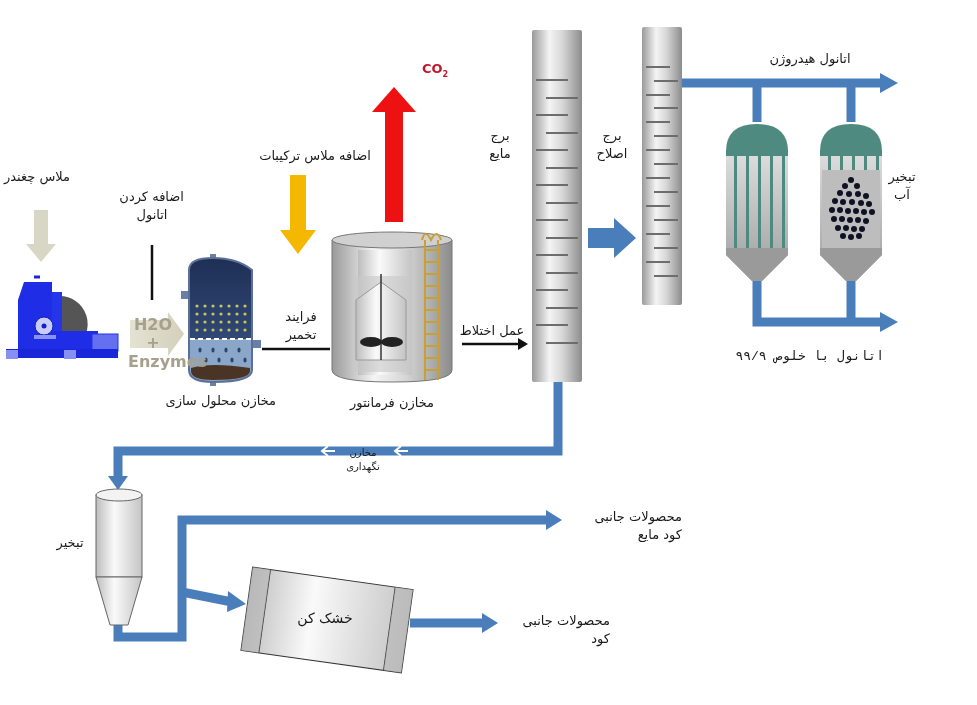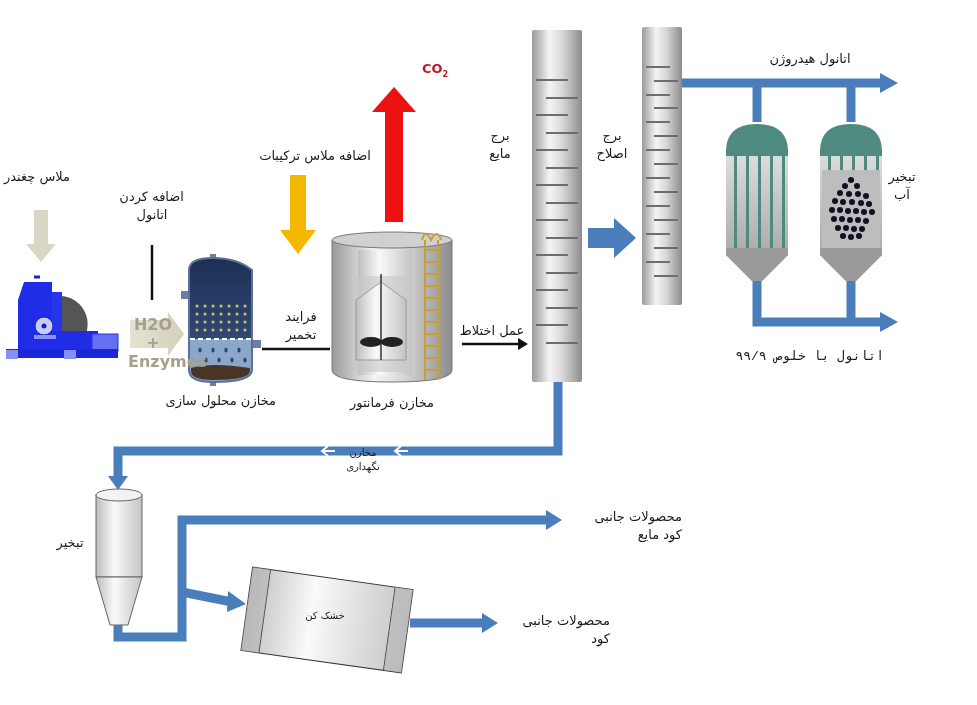--- a/index.html
+++ b/index.html
@@ -2,21 +2,21 @@
 <html><head>
 <meta charset="utf-8">
 <style>
   html, body { margin:0; padding:0; background:#ffffff; }
   #stage { position:relative; width:977px; height:705px; overflow:hidden; background:#ffffff; font-family:"DejaVu Sans", sans-serif; }
   svg { position:absolute; left:0; top:0; }
   .lbl { position:absolute; font-family:"DejaVu Sans", sans-serif; font-size:13px; color:#1a1a1a; direction:rtl; text-align:center; line-height:1.35; white-space:nowrap; }
   .lbl.small { font-size:10px; }
   .lbl.co2 { color:#c0182c; font-weight:bold; font-size:13px; direction:ltr; }
   .lbl.enz { color:#a6a08c; font-weight:bold; font-size:16px; direction:ltr; line-height:1.15; }
-  .lbl.dryer { font-size:10px; }
+  .lbl.dryer { font-size:14px; }
 </style>
 </head>
 <body>
 
 <div id="stage">
 <svg width="977" height="705" viewBox="0 0 977 705">
   <defs>
     <linearGradient id="gMetal" x1="0" x2="1" y1="0" y2="0">
       <stop offset="0" stop-color="#9a9a9a"></stop>
       <stop offset="0.35" stop-color="#f4f4f4"></stop>

